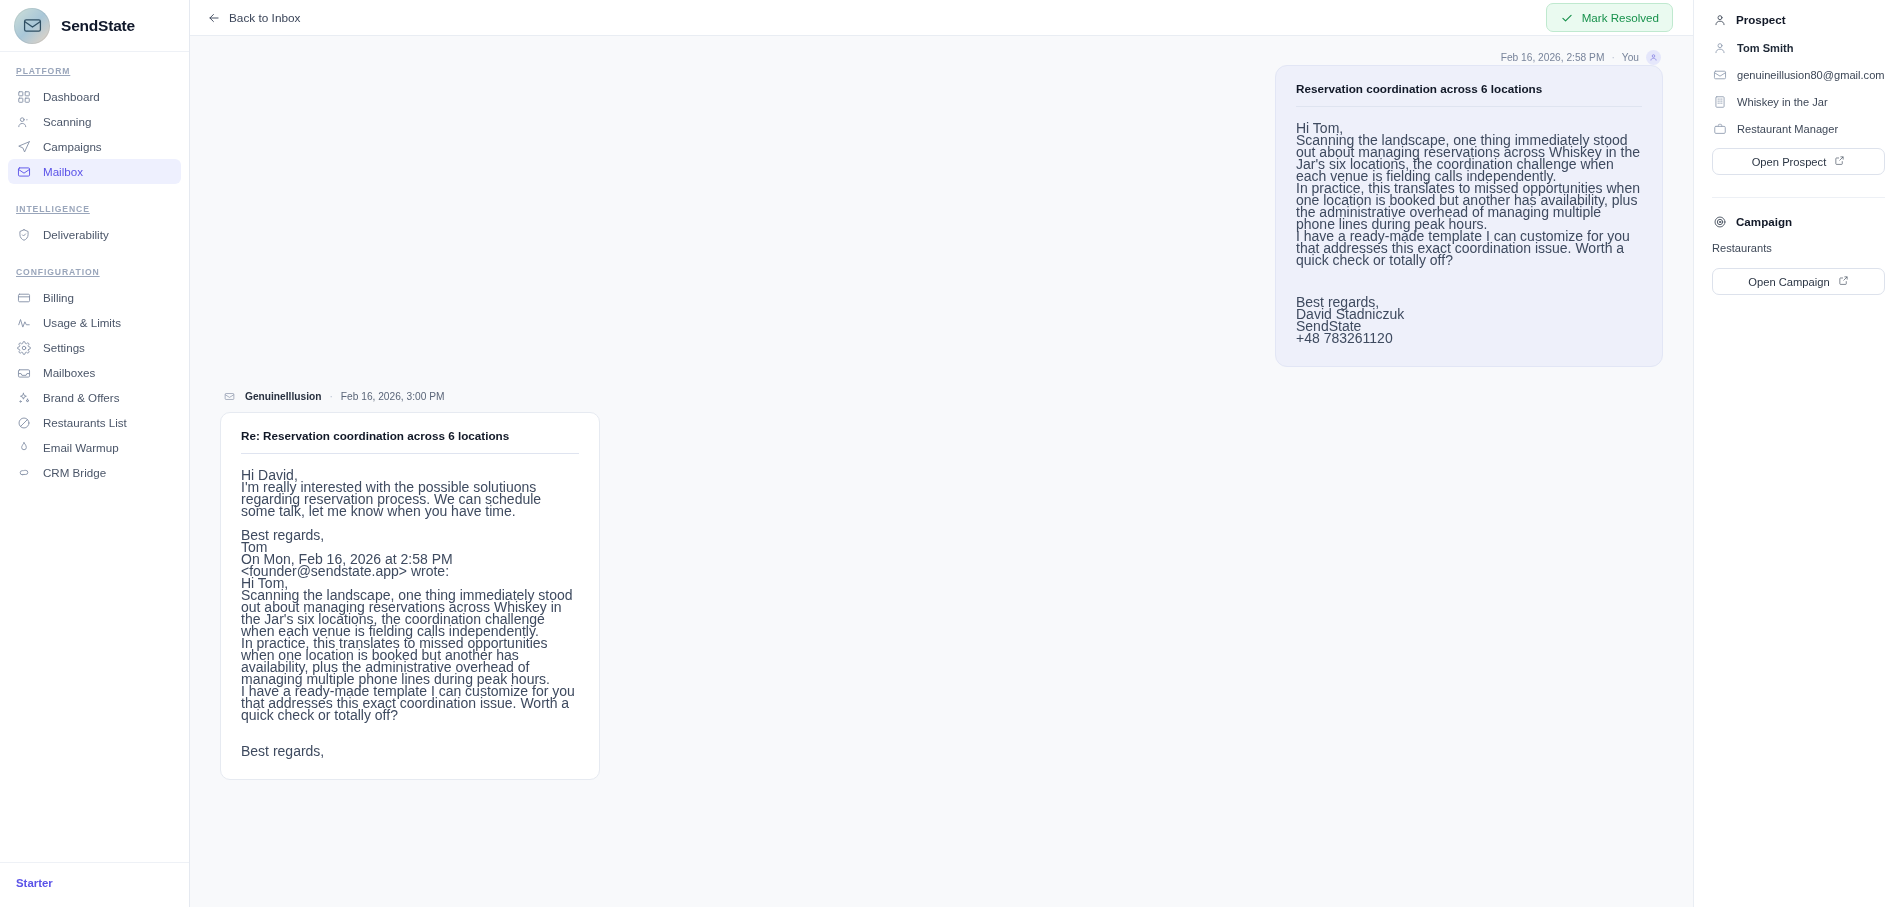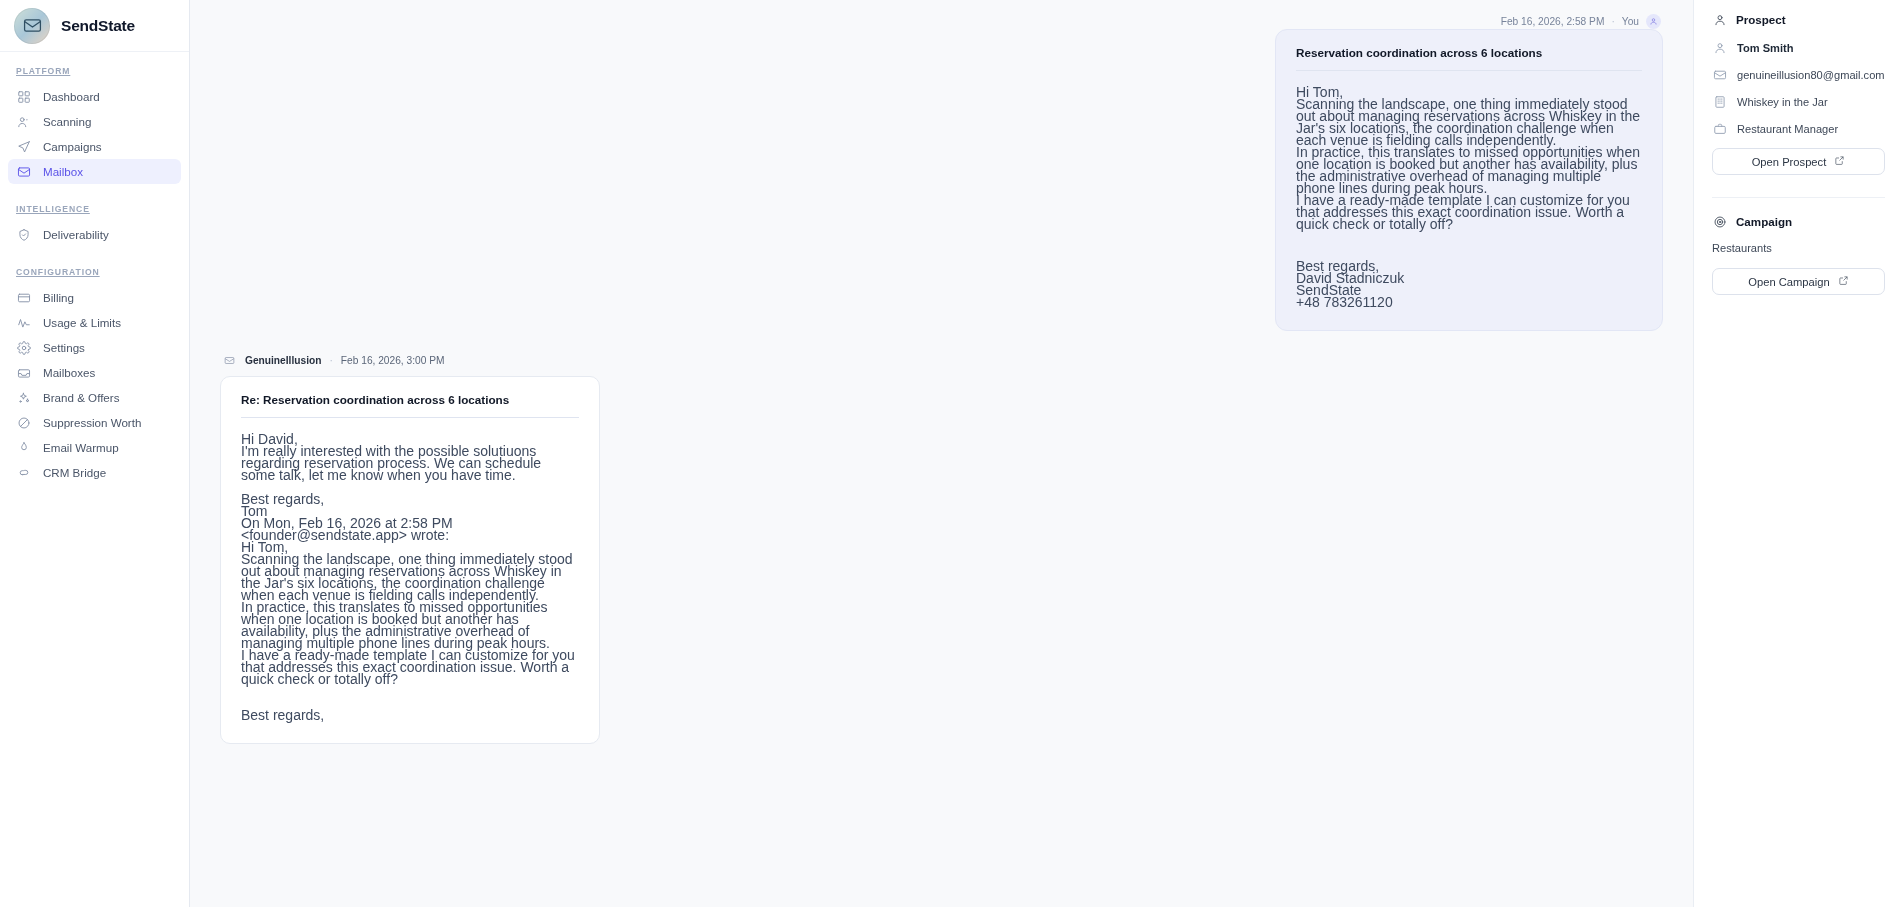--- a/index.html
+++ b/index.html
@@ -295,21 +295,21 @@
             </span>
           <span>Brand &amp; Offers</span>
         </div>
         <div class="nav-item">
           <span class="ico">
               <svg viewBox="0 0 24 24">
                 <circle cx="12" cy="12" r="8.5"></circle>
                 <path d="M6 18L18 6"></path>
               </svg>
             </span>
-          <span>Suppression Worth</span>
+          <span>Restaurants List</span>
         </div>
         <div class="nav-item">
           <span class="ico">
               <svg viewBox="0 0 24 24">
                 <path d="M12 3s4 4.2 4 8a4 4 0 0 1-8 0c0-1.4.6-2.6 1.3-3.5C9.8 6.3 12 3 12 3z"></path>
               </svg>
             </span>
           <span>Email Warmup</span>
         </div>
         <div class="nav-item">
@@ -317,23 +317,45 @@
               <svg viewBox="0 0 24 24">
                 <path d="M9.5 14.5h5.5a3.5 3.5 0 0 0 0-7H13"></path>
                 <path d="M11 8H9a3.5 3.5 0 0 0 0 7h1"></path>
               </svg>
             </span>
           <span>CRM Bridge</span>
         </div>
       </div>
     </nav>
 
+    <div class="sidebar-footer">
+      <div class="plan-badge">Starter</div>
+    </div>
   </aside>
 
   <main class="main">
+    <div class="toolbar">
+      <div class="back-btn">
+        <span class="ico">
+            <svg viewBox="0 0 24 24">
+              <path d="M19 12H5"></path>
+              <path d="M11 6l-6 6 6 6"></path>
+            </svg>
+          </span>
+        <span>Back to Inbox</span>
+      </div>
+      <div class="resolve-btn">
+        <span class="ico">
+            <svg viewBox="0 0 24 24">
+              <path d="M5 12.5l4.5 4.5L19 7.5"></path>
+            </svg>
+          </span>
+        <span>Mark Resolved</span>
+      </div>
+    </div>
 
     <div class="thread">
 
       <div class="msg-block">
         <div class="msg-out">
           <div class="msg-meta">
             <span>Feb 16, 2026, 2:58 PM</span>
             <span class="meta-dot">·</span>
             <span>You</span>
             <span class="avatar">

